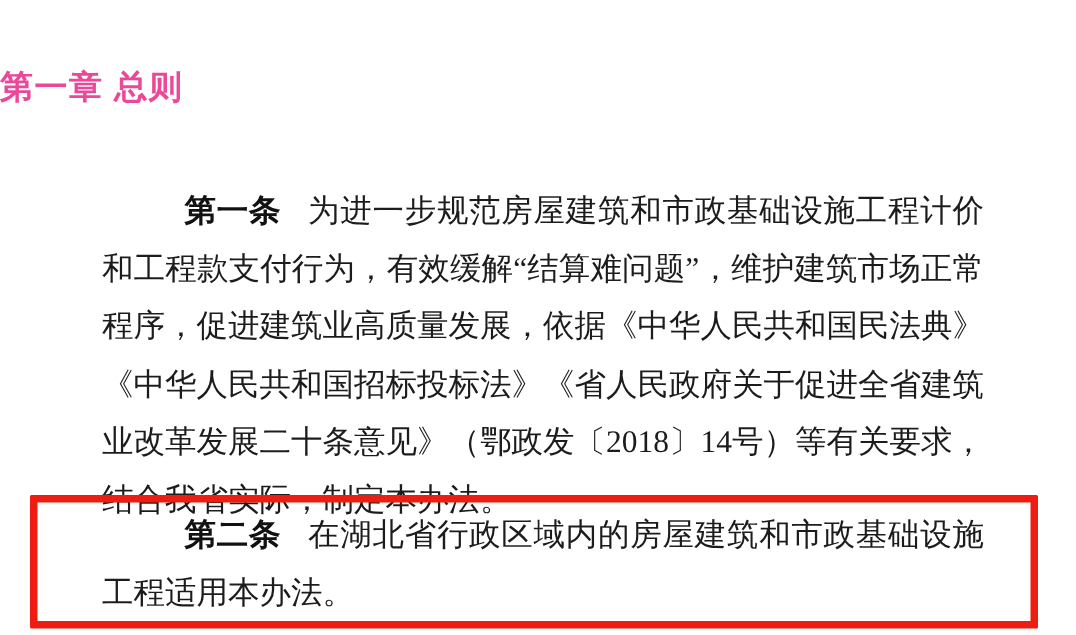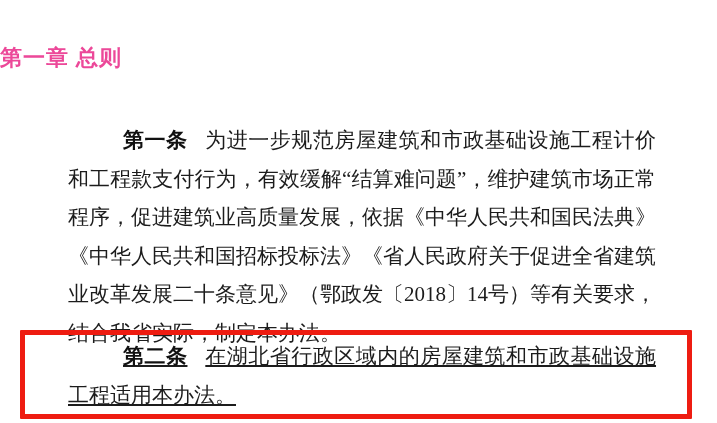--- a/index.html
+++ b/index.html
@@ -48,21 +48,20 @@
   .highlight-box {
     position: absolute;
     top: 330px;
     left: 20px;
     width: 662px;
     height: 79px;
     border: 5px solid #ee1c11;
     border-radius: 1px;
     box-sizing: content-box;
     overflow: hidden;
-    text-decoration: underline;
   }
   .article-2 {
     margin: 2px 0 0 43px;
     width: 588px;
   }
 </style>
 </head>
 <body>
 
 <div class="page">

